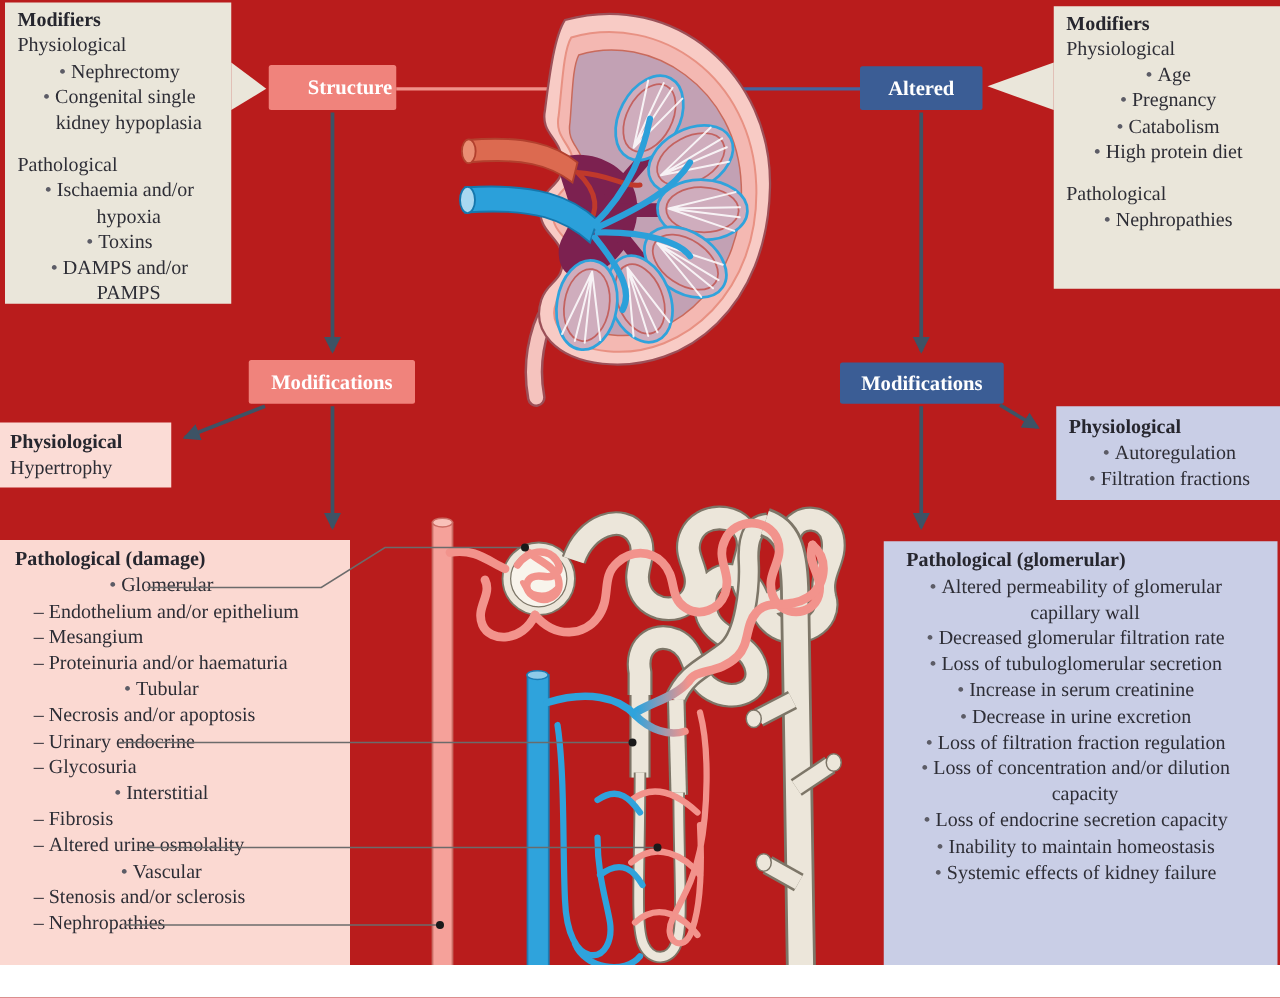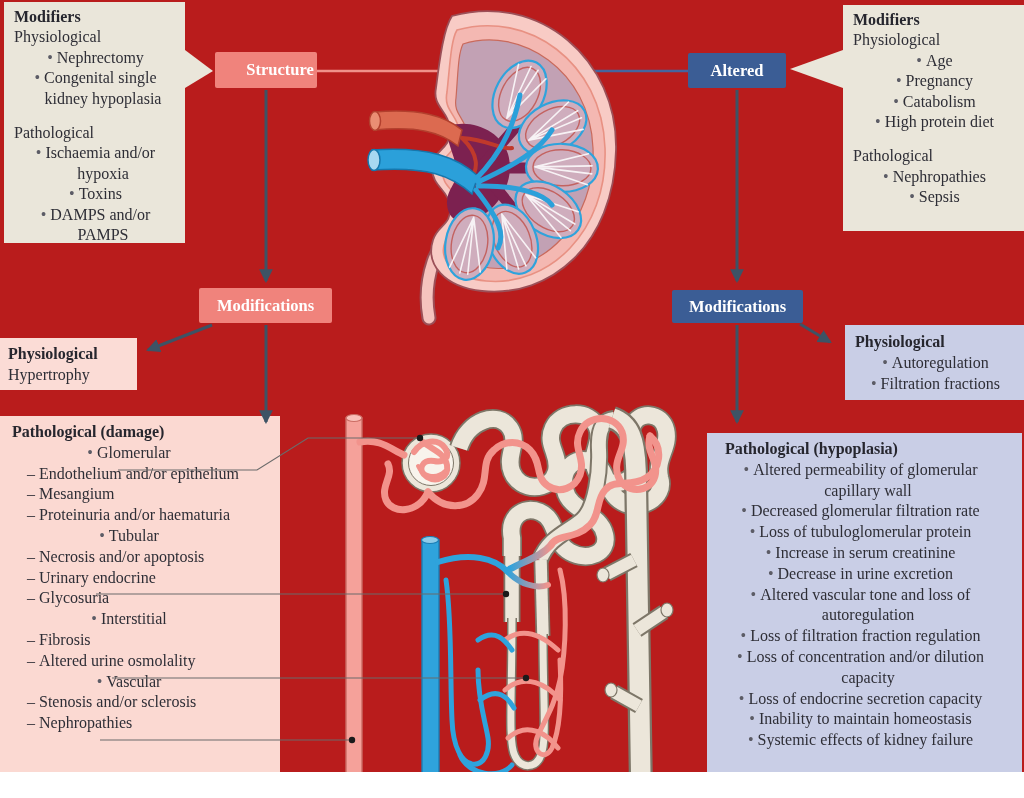--- a/index.html
+++ b/index.html
@@ -51,65 +51,63 @@
 
   <div class="abs box beige" style="left:843px;top:5px;width:181px;height:226px;">
     <div class="bt">Modifiers</div>
     <div>Physiological</div>
     <div class="b">Age</div>
     <div class="b">Pregnancy</div>
     <div class="b">Catabolism</div>
     <div class="b">High protein diet</div>
     <div class="gap">Pathological</div>
     <div class="b">Nephropathies</div>
-    <div class="b">Sepsis</div>
   </div>
 
   <div class="abs node salmon" style="left:215px;top:52px;width:102px;height:36px;padding-left:28px;">Structure</div>
   <div class="abs node dblue" style="left:688px;top:53px;width:98px;height:35px;">Altered</div>
   <div class="abs node salmon" style="left:199px;top:288px;width:133px;height:35px;">Modifications</div>
   <div class="abs node dblue" style="left:672px;top:290px;width:131px;height:33px;">Modifications</div>
 
   <div class="abs box physL" style="left:0px;top:338px;width:137px;height:52px;">
     <div class="bt">Physiological</div>
     <div>Hypertrophy</div>
   </div>
 
   <div class="abs box lavbox physR" style="left:845px;top:325px;width:179px;height:75px;">
     <div class="bt">Physiological</div>
     <div class="b">Autoregulation</div>
     <div class="b">Filtration fractions</div>
   </div>
 
-  <div class="abs box pinkbox damage" style="left:0px;top:416px;width:280px;height:358px;">
+  <div class="abs box pinkbox damage" style="left:0px;top:432px;width:280px;height:358px;">
     <div class="bt">Pathological (damage)</div>
     <div class="b">Glomerular</div>
     <div class="s">Endothelium and/or epithelium</div>
     <div class="s">Mesangium</div>
     <div class="s">Proteinuria and/or haematuria</div>
     <div class="b">Tubular</div>
     <div class="s">Necrosis and/or apoptosis</div>
     <div class="s">Urinary endocrine</div>
     <div class="s">Glycosuria</div>
     <div class="b">Interstitial</div>
     <div class="s">Fibrosis</div>
     <div class="s">Altered urine osmolality</div>
     <div class="b">Vascular</div>
     <div class="s">Stenosis and/or sclerosis</div>
     <div class="s">Nephropathies</div>
   </div>
 
   <div class="abs box lavbox dys" style="left:707px;top:433px;width:315px;height:357px;">
-    <div class="bt">Pathological (hypoplasia)</div>
+    <div class="bt">Pathological (glomerular)</div>
     <div class="b">Altered permeability of glomerular capillary wall</div>
     <div class="b">Decreased glomerular filtration rate</div>
-    <div class="b">Loss of tubuloglomerular protein</div>
+    <div class="b">Loss of tubuloglomerular secretion</div>
     <div class="b">Increase in serum creatinine</div>
     <div class="b">Decrease in urine excretion</div>
-    <div class="b">Altered vascular tone and loss of autoregulation</div>
     <div class="b">Loss of filtration fraction regulation</div>
     <div class="b">Loss of concentration and/or dilution capacity</div>
     <div class="b">Loss of endocrine secretion capacity</div>
     <div class="b">Inability to maintain homeostasis</div>
     <div class="b">Systemic effects of kidney failure</div>
   </div>
 
   <svg id="overlay" width="1024" height="798" viewBox="0 0 1024 798">
     <defs>
       <marker id="ah" viewBox="0 0 10 10" refX="8.5" refY="5" markerWidth="4.6" markerHeight="4.6" orient="auto-start-reverse">

